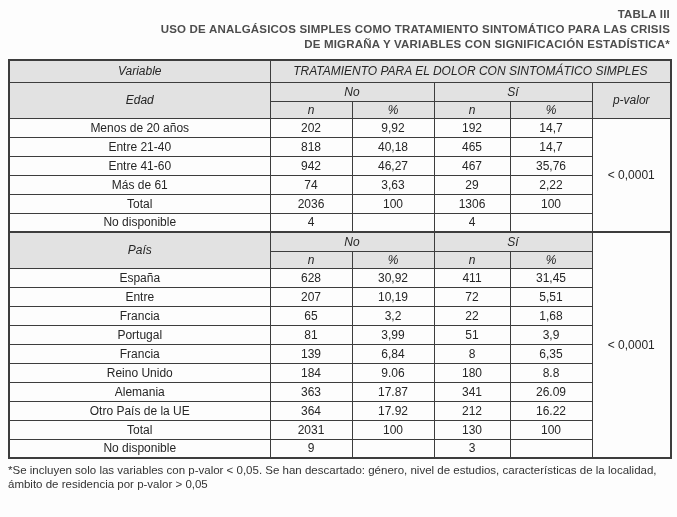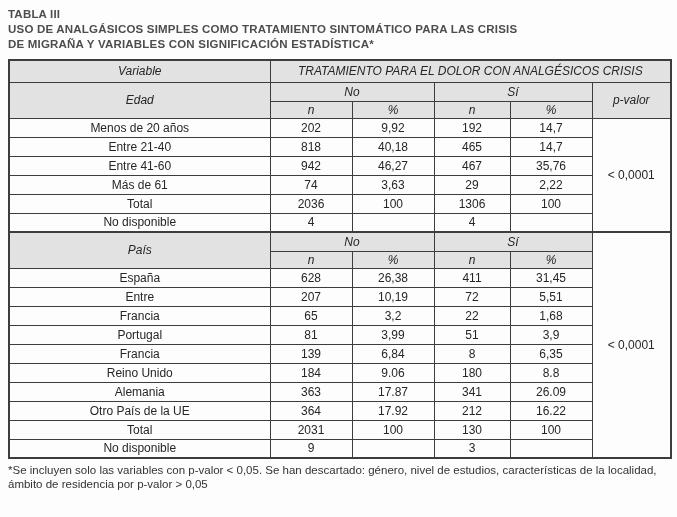--- a/index.html
+++ b/index.html
@@ -6,21 +6,21 @@
   html, body {
     margin: 0; padding: 0;
     width: 677px; height: 517px;
     background: #fdfdfd;
     font-family: "Liberation Sans", "DejaVu Sans", sans-serif;
     color: #222;
   }
   .page { padding: 5px 7px 0 8px; }
 
   .title-block {
-    text-align: left;
+    text-align: right;
     font-weight: 700;
     font-size: 11.5px;
     line-height: 15px;
     letter-spacing: 0.2px;
     color: #4d4d4d;
     margin: 2px 0 7px 0;
   }
 
   table.stat-table {
     border-collapse: collapse;
@@ -77,21 +77,21 @@
       <col style="width:261px">
       <col style="width:82px">
       <col style="width:82px">
       <col style="width:76px">
       <col style="width:82px">
       <col style="width:79px">
     </colgroup>
     <tbody id="table-body">
       <tr class="h1">
         <td class="hdr">Variable</td>
-        <td class="hdr" colspan="5">TRATAMIENTO PARA EL DOLOR CON ANALGÉSICOS CRISIS</td>
+        <td class="hdr" colspan="5">TRATAMIENTO PARA EL DOLOR CON SINTOMÁTICO SIMPLES</td>
       </tr>
 
       <tr class="h2">
         <td class="hdr" rowspan="2">Edad</td>
         <td class="hdr" colspan="2">No</td>
         <td class="hdr" colspan="2">Sí</td>
         <td class="hdr" rowspan="2">p-valor</td>
       </tr>
       <tr class="h3">
         <td class="hdr">n</td>
@@ -152,21 +152,21 @@
       <tr class="h3">
         <td class="hdr">n</td>
         <td class="hdr">%</td>
         <td class="hdr">n</td>
         <td class="hdr">%</td>
       </tr>
 
     <tr>
           <td class="lbl">España</td>
           <td class="num">628</td>
-          <td class="num">26,38</td>
+          <td class="num">30,92</td>
           <td class="num">411</td>
           <td class="num">31,45</td>
         </tr>
         <tr>
           <td class="lbl">Entre</td>
           <td class="num">207</td>
           <td class="num">10,19</td>
           <td class="num">72</td>
           <td class="num">5,51</td>
         </tr>

